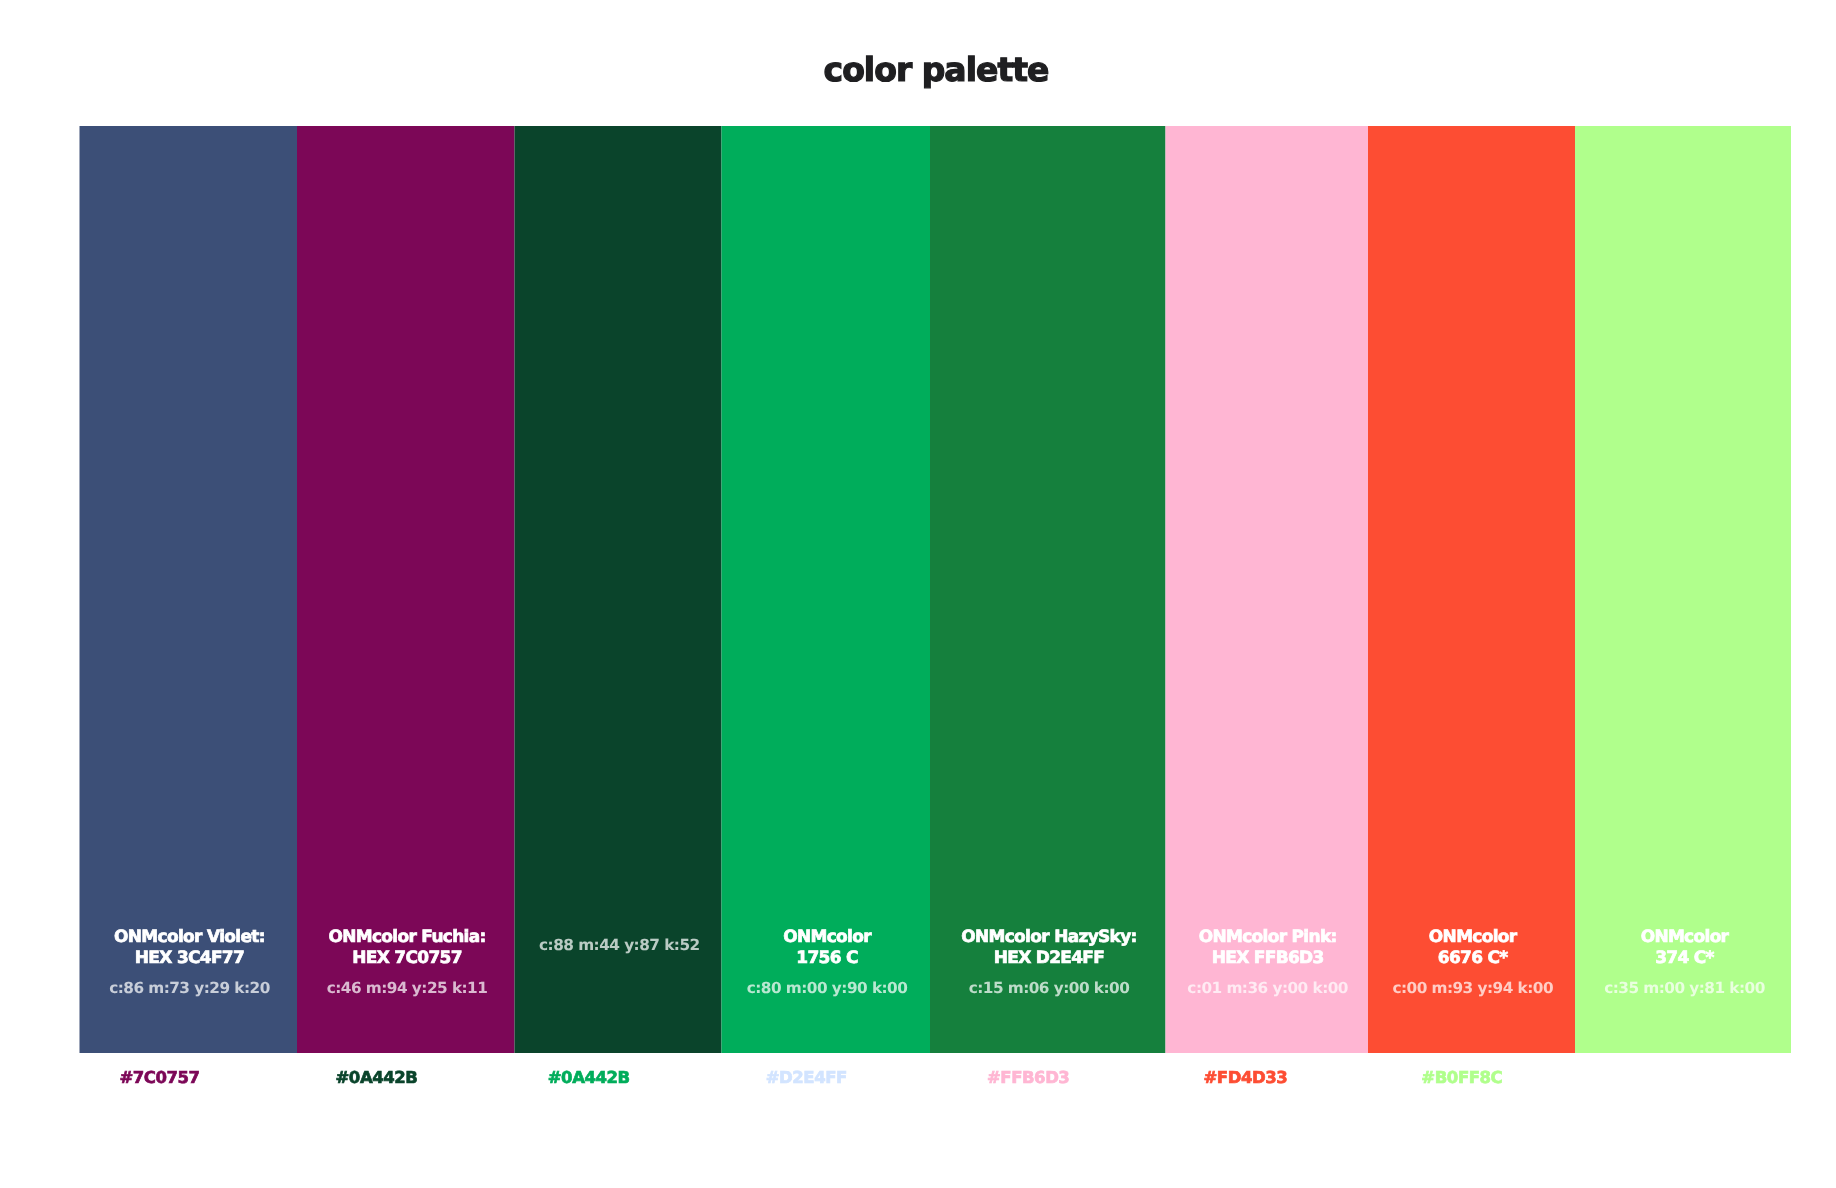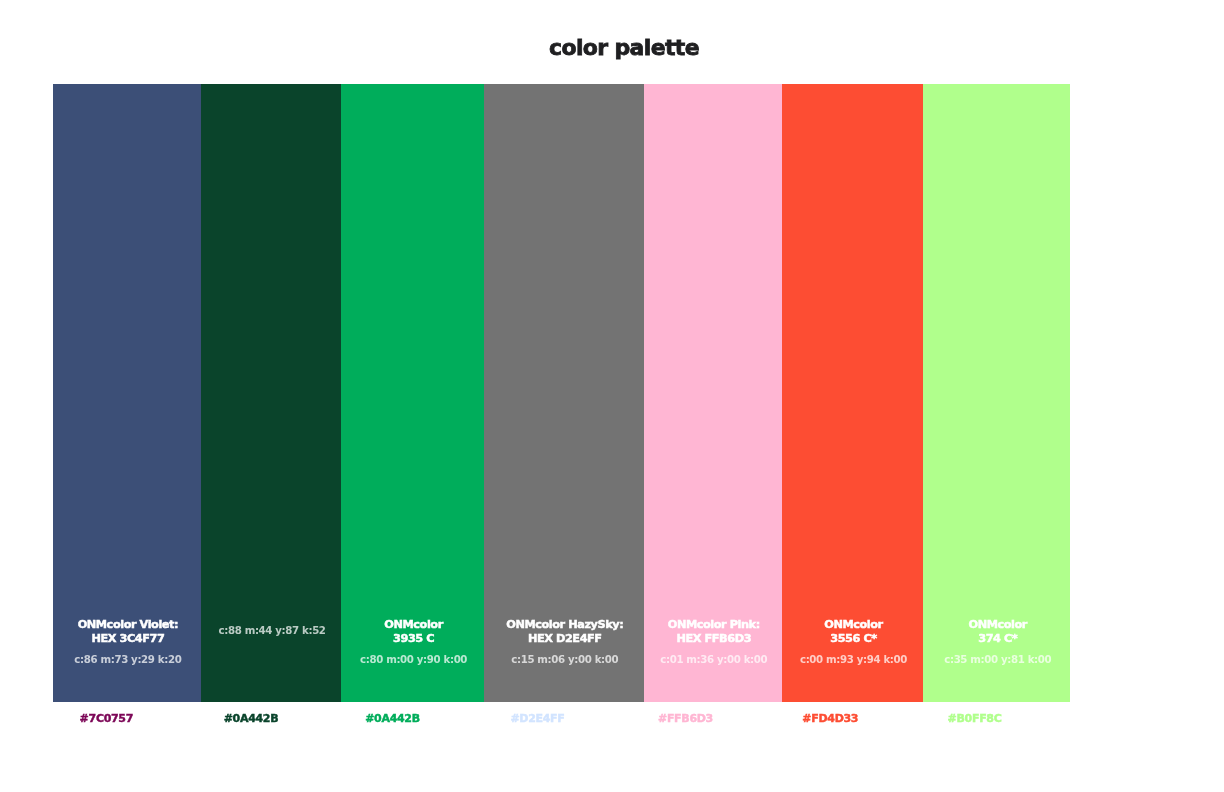--- a/index.html
+++ b/index.html
@@ -81,35 +81,44 @@
   <div class="strip">
     <div class="swatch" style="width:147.8px;background:#3C4F77">
       <div class="swatch-labels">
         <div class="sw-name">
           <div>ONMcolor Violet:</div>
           <div>HEX 3C4F77</div>
         </div>
         <div class="sw-cmyk">c:86 m:73 y:29 k:20</div>
       </div>
     </div>
+    <div class="swatch" style="width:148.7px;background:#7C0757">
+      <div class="swatch-labels">
+        <div class="sw-name">
+          <div>ONMcolor Fuchia:</div>
+          <div>HEX 7C0757</div>
+        </div>
+        <div class="sw-cmyk">c:46 m:94 y:25 k:11</div>
+      </div>
+    </div>
     <div class="swatch" style="width:140.6px;background:#0A442B">
       <div class="swatch-labels">
         <div class="sw-cmyk">c:88 m:44 y:87 k:52</div>
       </div>
     </div>
     <div class="swatch" style="width:142.4px;background:#00AD5B">
       <div class="swatch-labels">
         <div class="sw-name">
           <div>ONMcolor</div>
-          <div>3935 C</div>
+          <div>1756 C</div>
         </div>
         <div class="sw-cmyk">c:80 m:00 y:90 k:00</div>
       </div>
     </div>
-    <div class="swatch" style="width:160px;background:#737373">
+    <div class="swatch" style="width:160px;background:#15803d">
       <div class="swatch-labels">
         <div class="sw-name">
           <div>ONMcolor HazySky:</div>
           <div>HEX D2E4FF</div>
         </div>
         <div class="sw-cmyk">c:15 m:06 y:00 k:00</div>
       </div>
     </div>
     <div class="swatch" style="width:138px;background:#FFB6D3">
       <div class="swatch-labels">
@@ -117,21 +126,21 @@
           <div>ONMcolor Pink:</div>
           <div>HEX FFB6D3</div>
         </div>
         <div class="sw-cmyk">c:01 m:36 y:00 k:00</div>
       </div>
     </div>
     <div class="swatch" style="width:141.4px;background:#FD4D33">
       <div class="swatch-labels">
         <div class="sw-name">
           <div>ONMcolor</div>
-          <div>3556 C*</div>
+          <div>6676 C*</div>
         </div>
         <div class="sw-cmyk">c:00 m:93 y:94 k:00</div>
       </div>
     </div>
     <div class="swatch" style="width:147.2px;background:#B0FF8C">
       <div class="swatch-labels">
         <div class="sw-name">
           <div>ONMcolor</div>
           <div>374 C*</div>
         </div>

